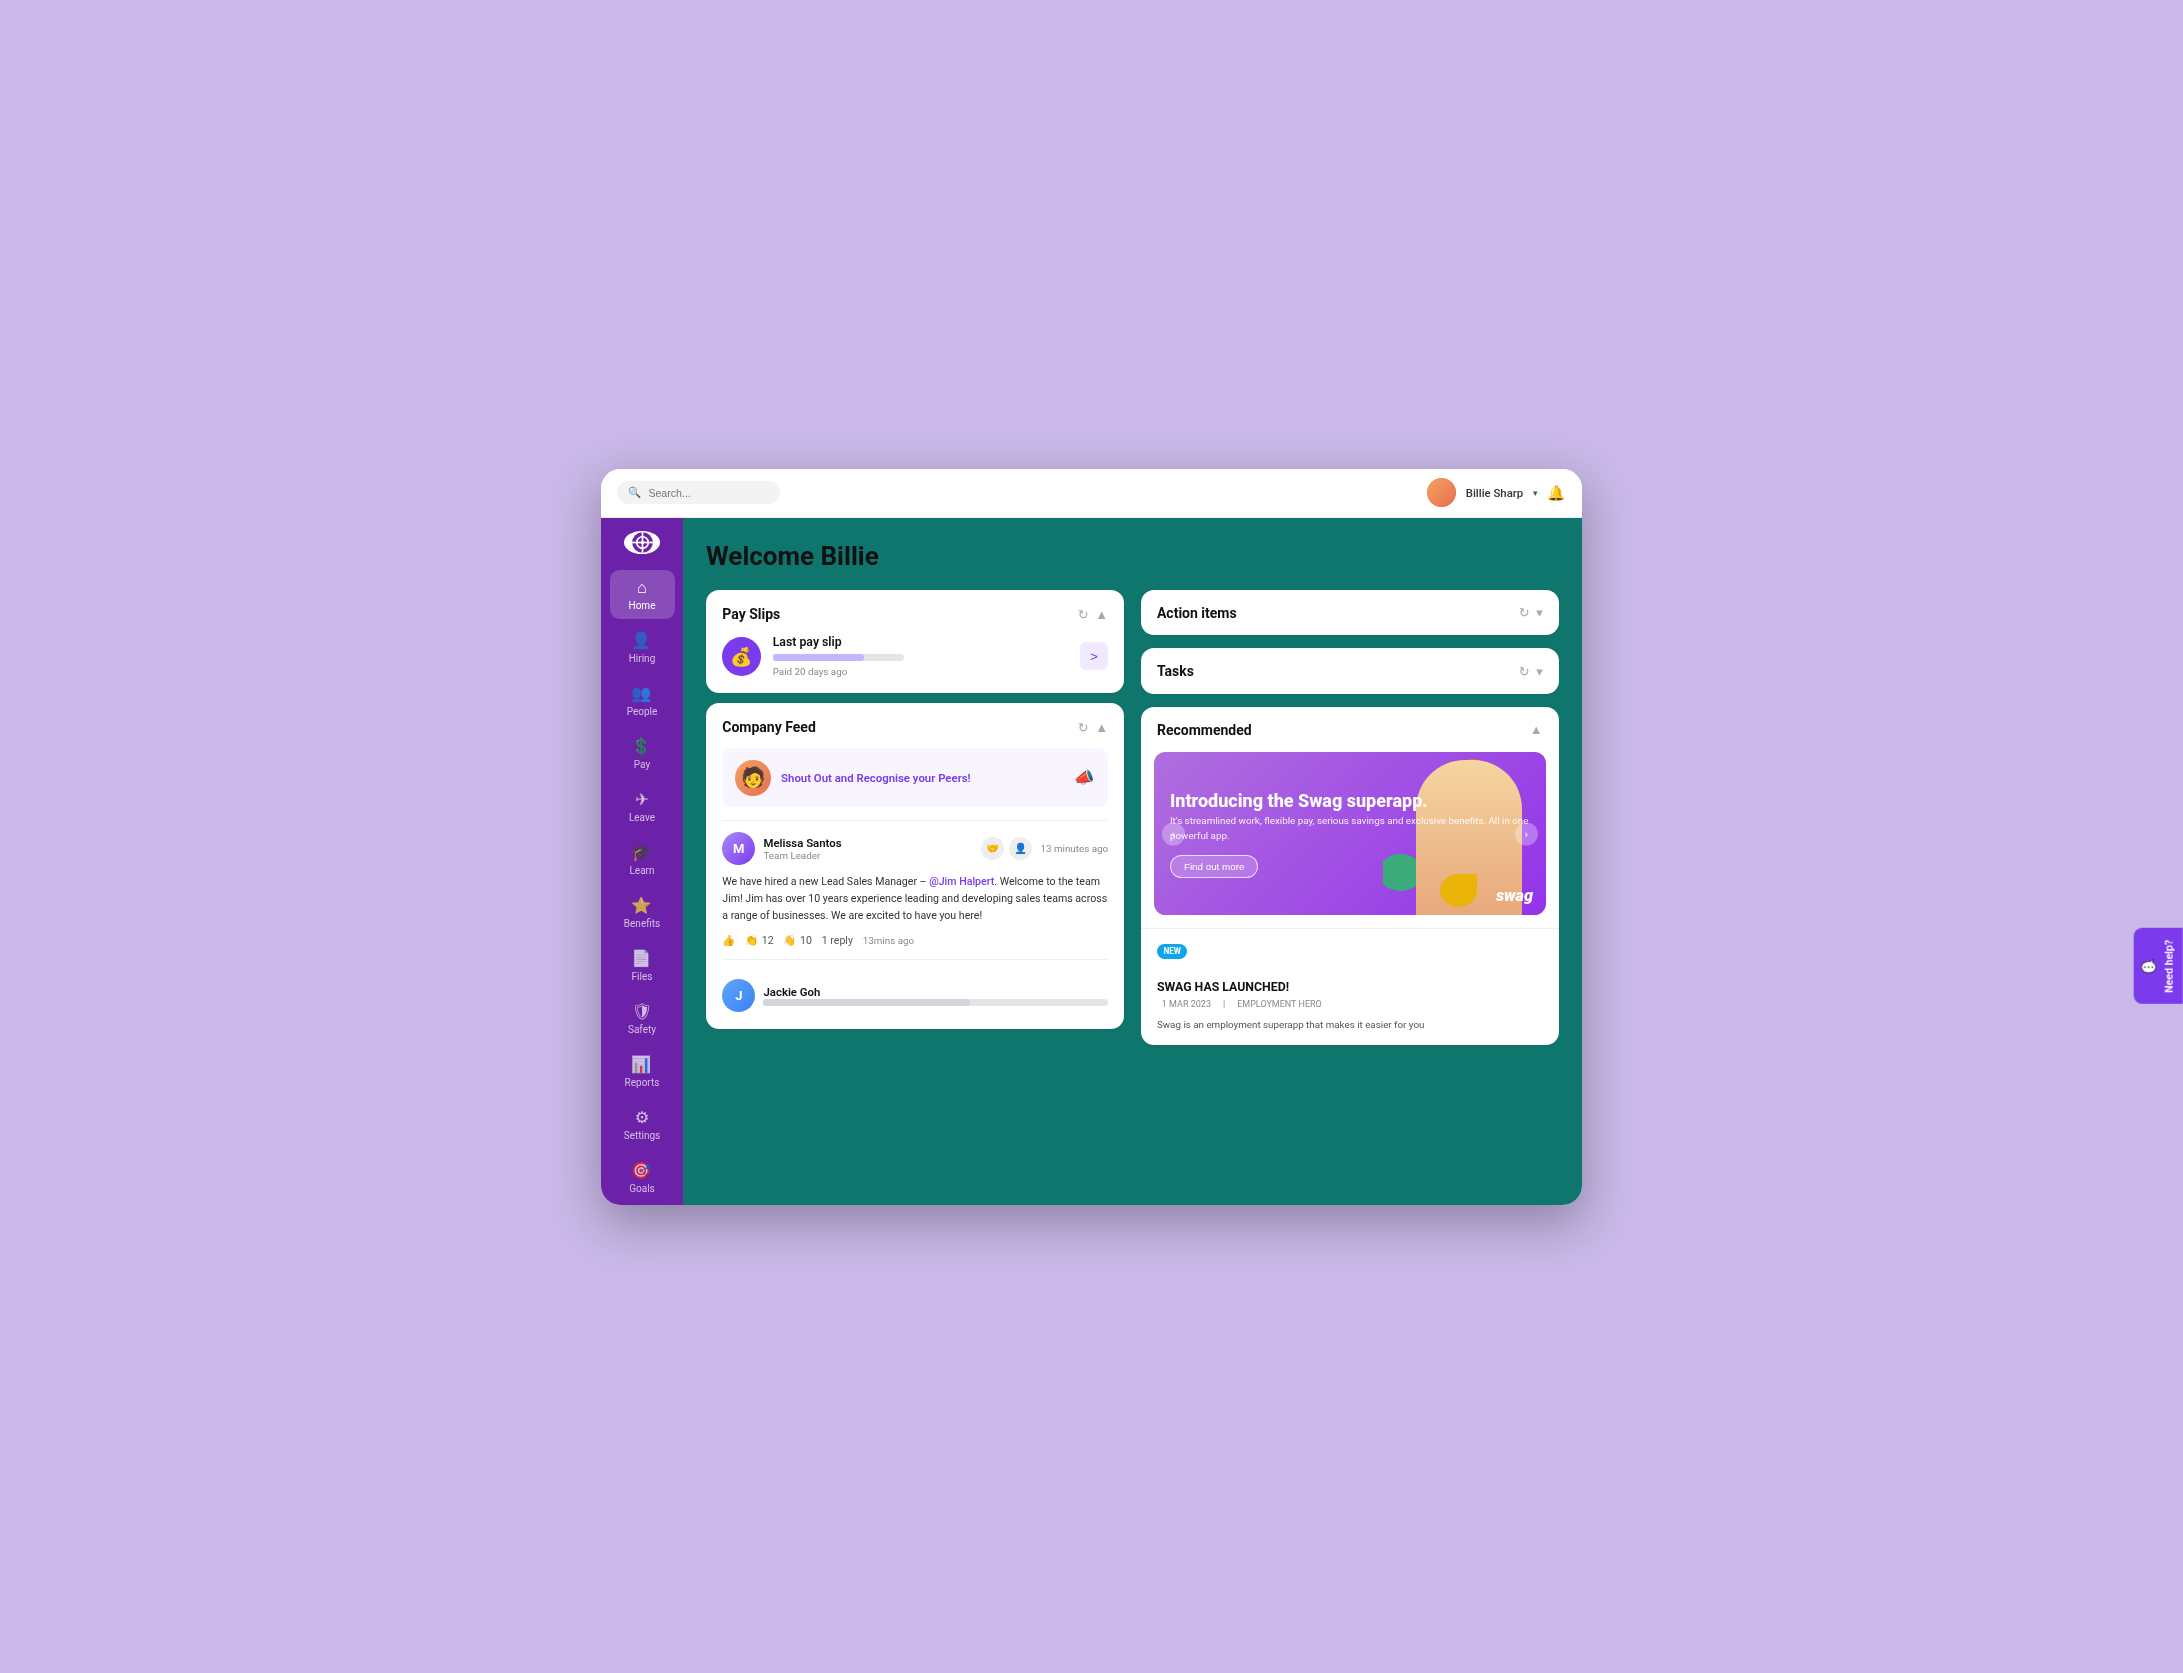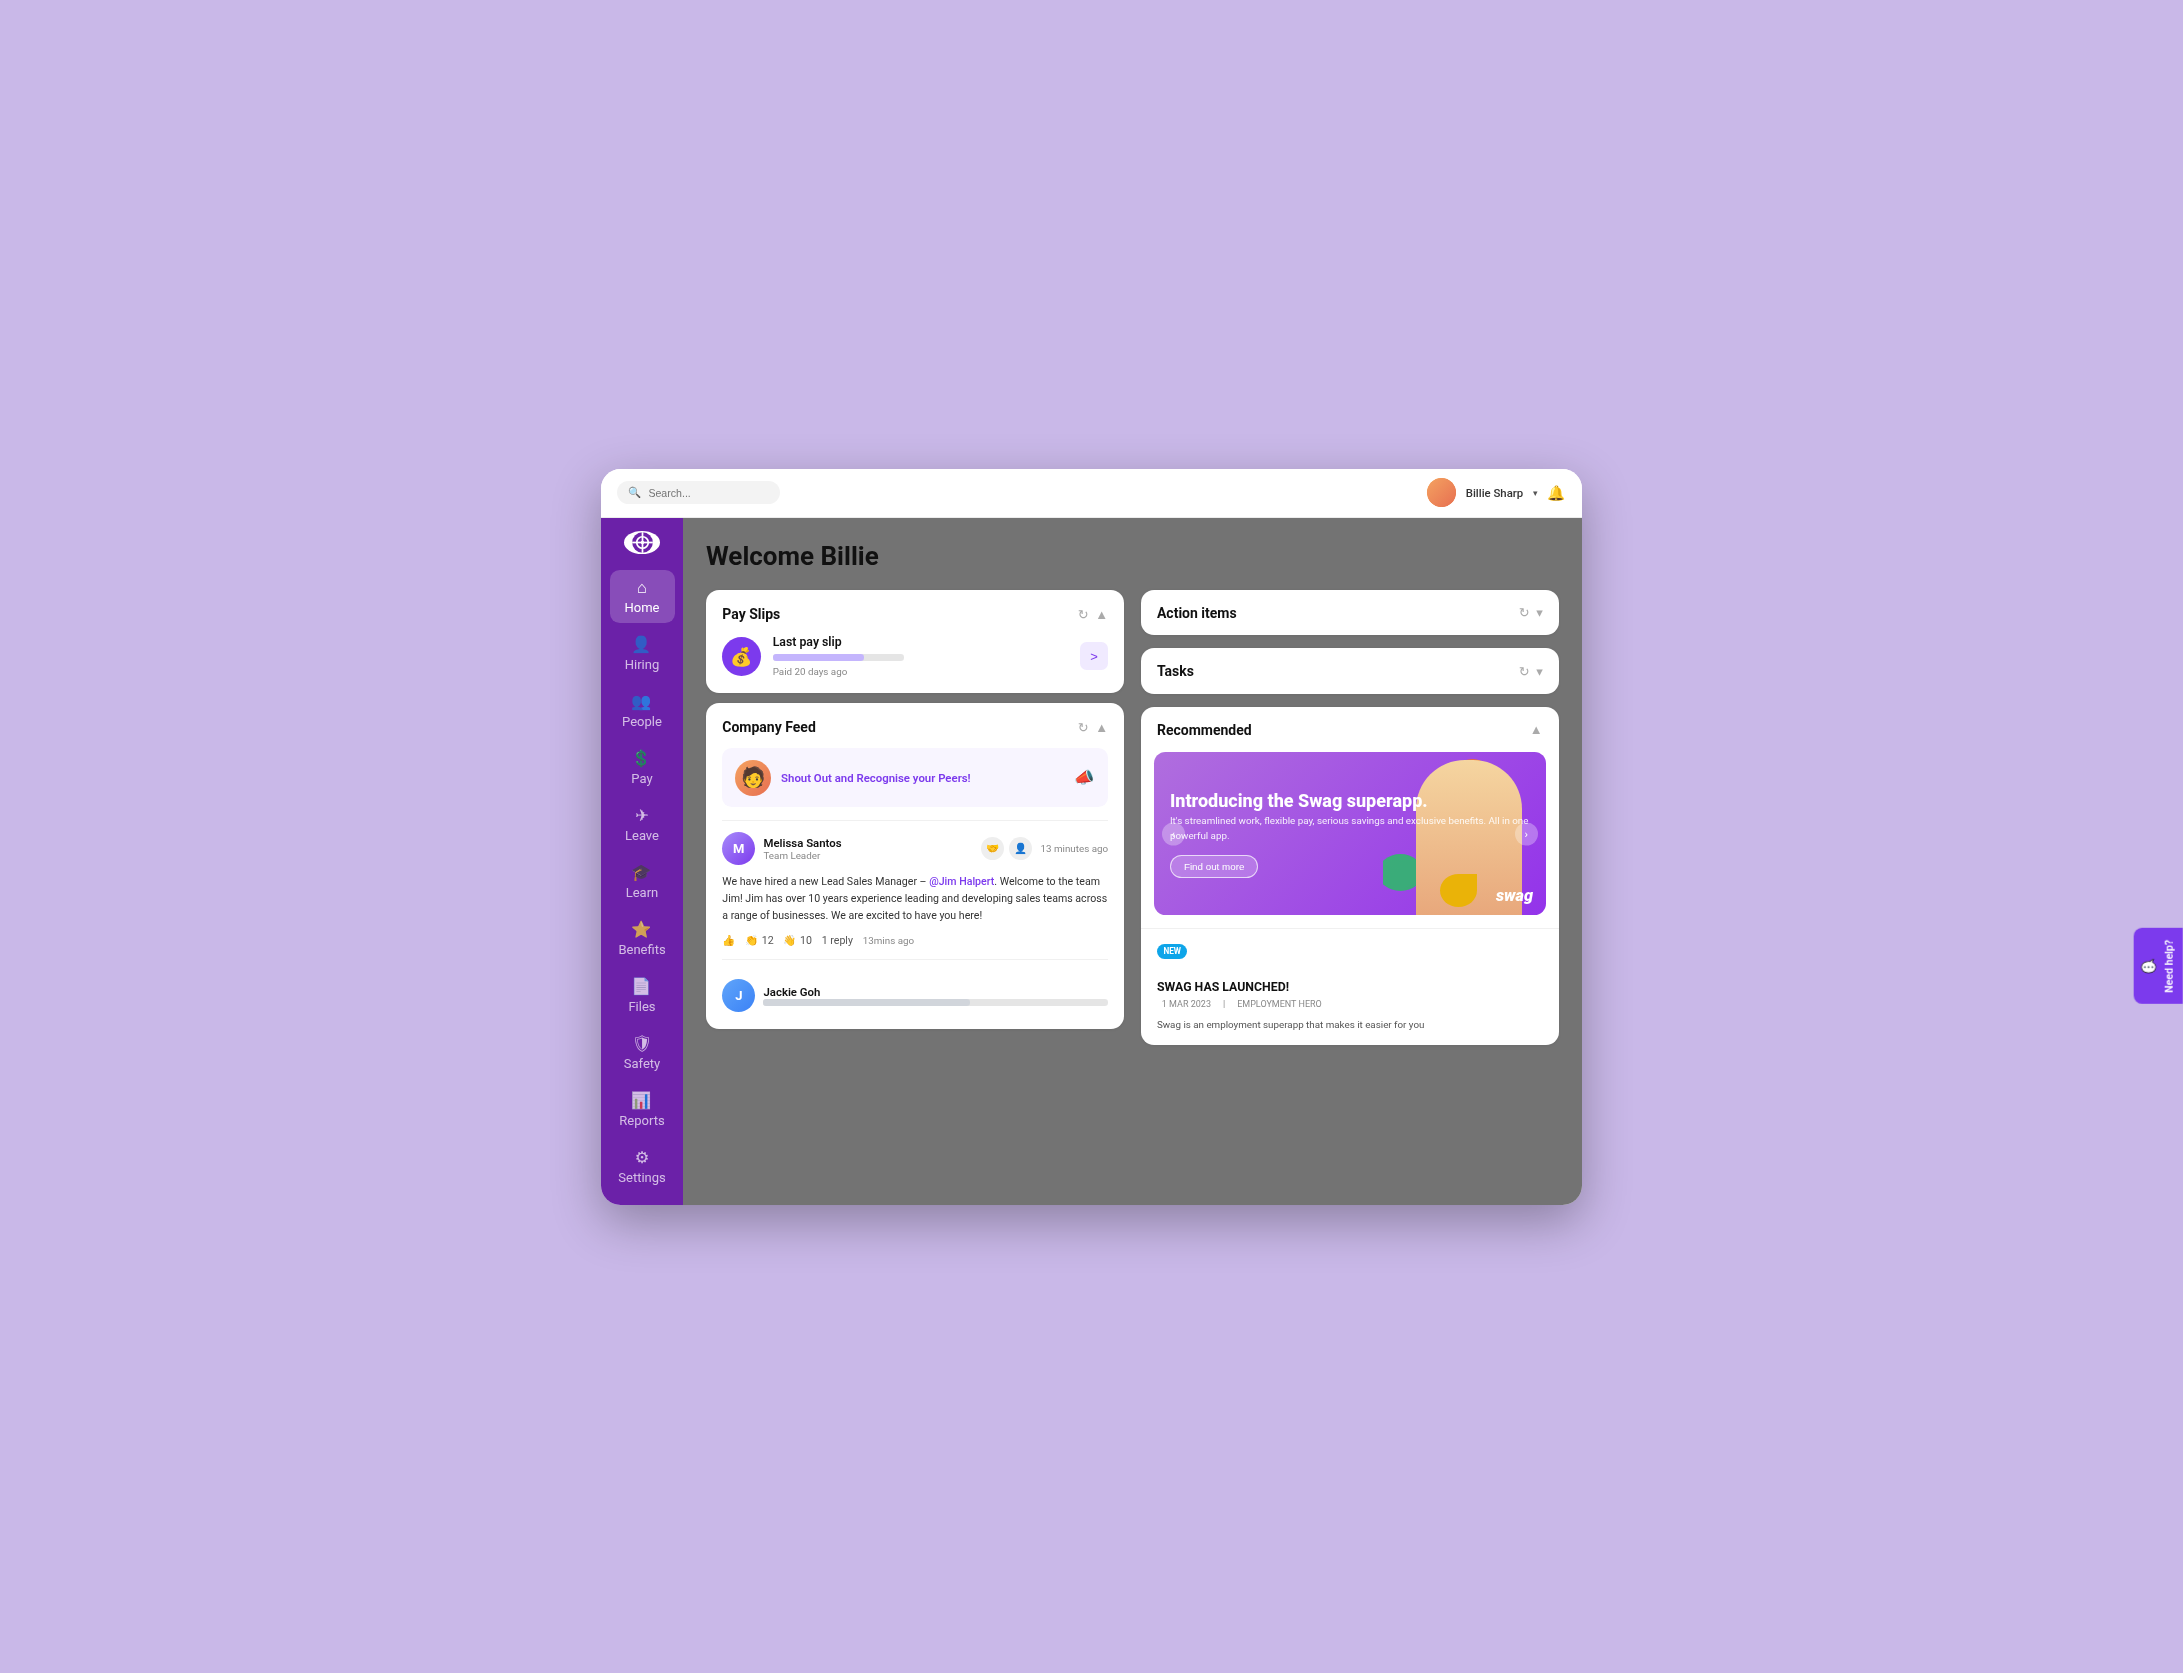--- a/index.html
+++ b/index.html
@@ -122,28 +122,28 @@
       cursor: pointer;
       width: 65px;
       color: rgba(255,255,255,0.7);
       transition: background 0.2s;
     }
     .sidebar-item.active {
       background: rgba(255,255,255,0.2);
       color: #fff;
     }
     .sidebar-item-icon { font-size: 16.3px; }
-    .sidebar-item-label { font-size: 13px; text-align: right; }
+    .sidebar-item-label { font-size: 10px; text-align: right; }
 
     
     .content {
       flex: 1;
       overflow-y: auto;
       padding: 23px 23px 16.3px 23px;
-      background: #737373;
+      background: #0f766e;
     }
     .page-title {
       font-size: 26px;
       font-weight: 700;
       color: #111;
       margin-bottom: 19.6px;
     }
     .two-col {
       display: grid;
       grid-template-columns: 1fr 1fr;

